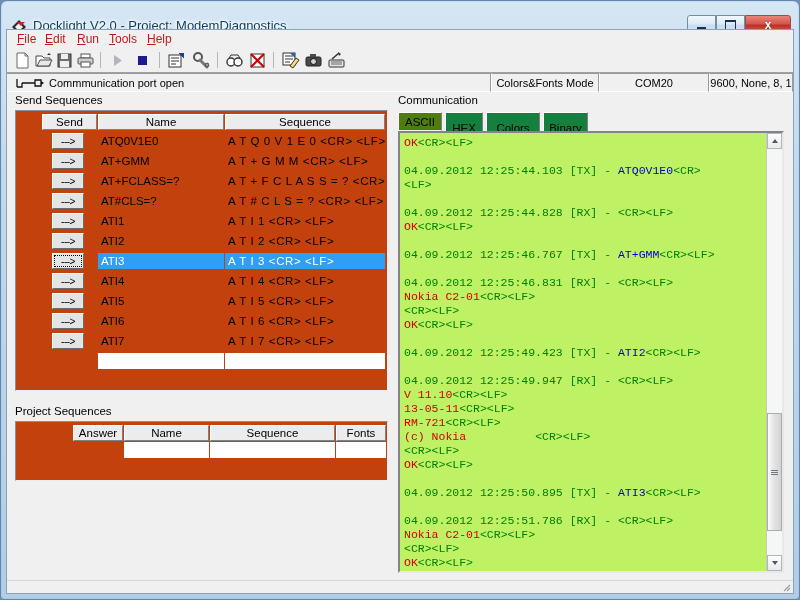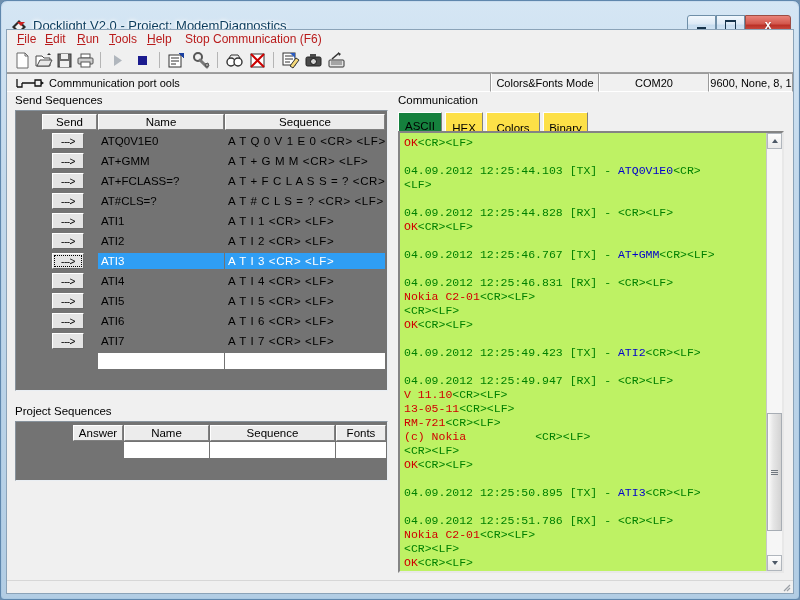--- a/index.html
+++ b/index.html
@@ -107,21 +107,21 @@
     position:absolute;left:0;top:62px;right:0;bottom:12px;
     background:#f0f0f0;
   }
   .panel-label{
     position:absolute;font-size:11.5px;color:#000;white-space:nowrap;
   }
 
   
   .gridbox{
     position:absolute;box-sizing:border-box;
-    background:#737373;
+    background:#c2410c;
     border:1px solid #7f8f9d;
     border-top-color:#9aa8b4;
     overflow:hidden;
   }
   .gridbox.inset{
     border-top:1px solid #87929c;border-left:1px solid #87929c;
     border-right:1px solid #e9eef3;border-bottom:1px solid #e9eef3;
   }
   .hdr{
     position:absolute;height:16px;box-sizing:border-box;
@@ -151,29 +151,29 @@
     padding-left:3px;white-space:nowrap;overflow:hidden;
   }
   .cell.sel{background:#2f9ef4;color:#ffffff;}
   .cell.editbox{background:#ffffff;border:1px solid #fff;}
   .cell.seq{letter-spacing:0.6px;}
 
   
   #tabs{position:absolute;left:0;top:0;height:19px;}
   .tab{
     position:absolute;top:0;height:31px;box-sizing:border-box;
-    background:#fde047;
+    background:#15803d;
     border:1px solid;
     border-color:#ffffff #808080 #f0f0f0 #ffffff;
     font-size:11.5px;color:#000;
     display:flex;align-items:center;justify-content:center;
     white-space:nowrap;cursor:default;
   }
   .tab.active{
-    top:0;height:28px;background:#15803d;
+    top:0;height:19px;background:#4d7c0f;
     border-color:#ffffff #808080 #f0f0f0 #ffffff;
     font-weight:normal;
   }
   #termbox{
     position:absolute;box-sizing:border-box;
     background:#bef264;
     border:2px solid;
     border-color:#848484 #e8e8e8 #e8e8e8 #848484;
   }
   #termtext{
@@ -249,21 +249,20 @@
  </div>
 
  <div id="client">
 
    <div id="menubar">
      <div class="menu-item" style="left:8px"><u>F</u><span></span>ile</div>
      <div class="menu-item" style="left:36px"><u>E</u>dit</div>
      <div class="menu-item" style="left:68px"><u>R</u>un</div>
      <div class="menu-item" style="left:100px"><u>T</u>ools</div>
      <div class="menu-item" style="left:138px"><u>H</u>elp</div>
-     <div class="menu-item" style="left:176px">Stop Communication  (F6)</div>
    </div>
 
    <div id="toolbar">
 
      <div class="tbtn" style="left:6px">
        <svg viewBox="0 0 19 19">
             <path d="M4 2 h8 l3 3 v12 h-11 z" fill="#fff" stroke="#6b6b6b"></path>
             <path d="M12 2 v3 h3" fill="none" stroke="#6b6b6b"></path>
           </svg>
      </div>
@@ -367,21 +366,21 @@
      </div>
    </div>
 
    <div id="statusstrip">
      <div class="sfield" id="sf-main">
        <svg id="plug-icon" viewBox="0 0 30 13">
          <path d="M2 2 v8 M2 10 h5 v-4 M7 6 h13" stroke="#111" fill="none" stroke-width="1.3"></path>
          <path d="M20 3 h6 v6 h-6 z" fill="none" stroke="#111" stroke-width="1.3"></path>
          <path d="M26 4 l3 2 l-3 2 z" fill="#111"></path>
        </svg>
-       <span>Commmunication port ools</span>
+       <span>Commmunication port open</span>
      </div>
      <div class="sfield" id="sf-mode">Colors&amp;Fonts Mode</div>
      <div class="sfield" id="sf-port">COM20</div>
      <div class="sfield" id="sf-params">9600, None, 8, 1</div>
    </div>
 
    <div id="main">
 
      <div class="panel-label" style="left:8px;top:2px">Send Sequences</div>
      <div class="gridbox inset" id="send-grid" style="left:8px;top:18px;width:373px;height:281px;">

